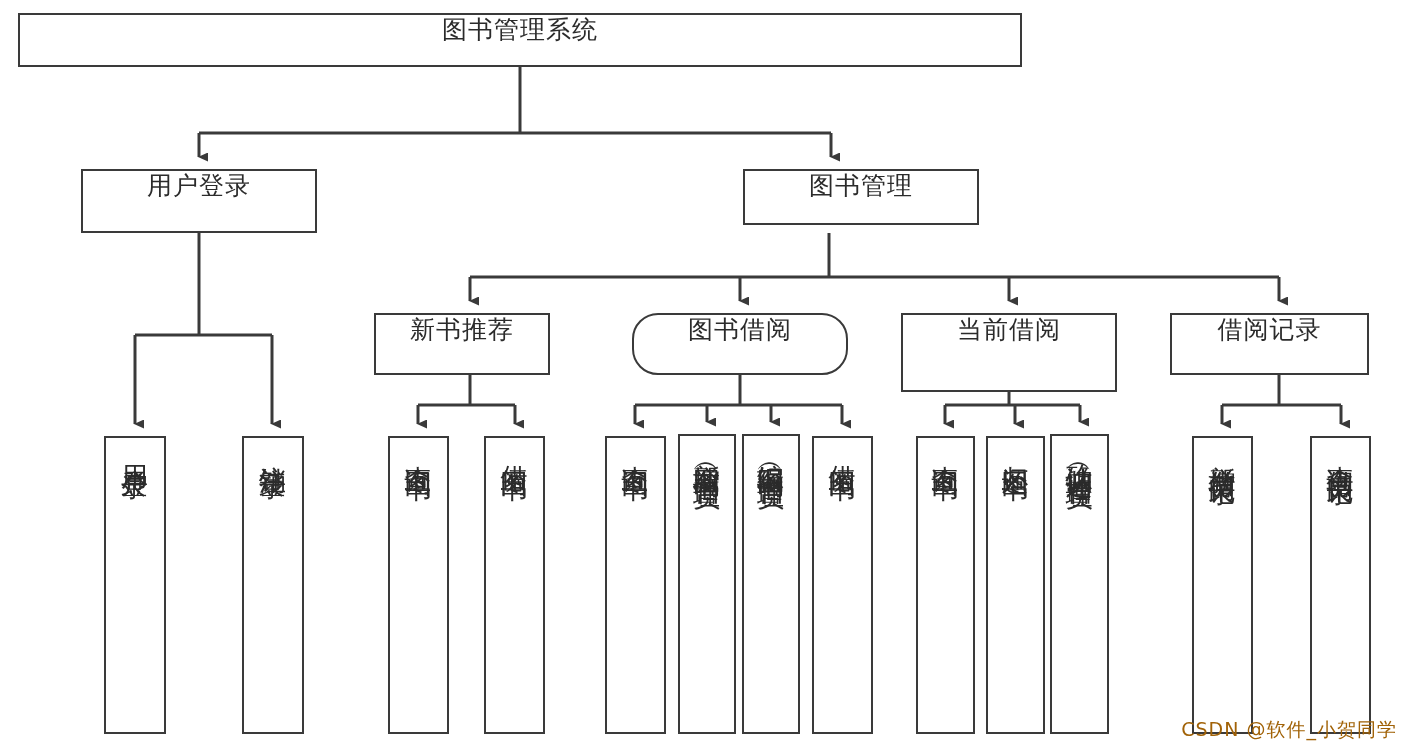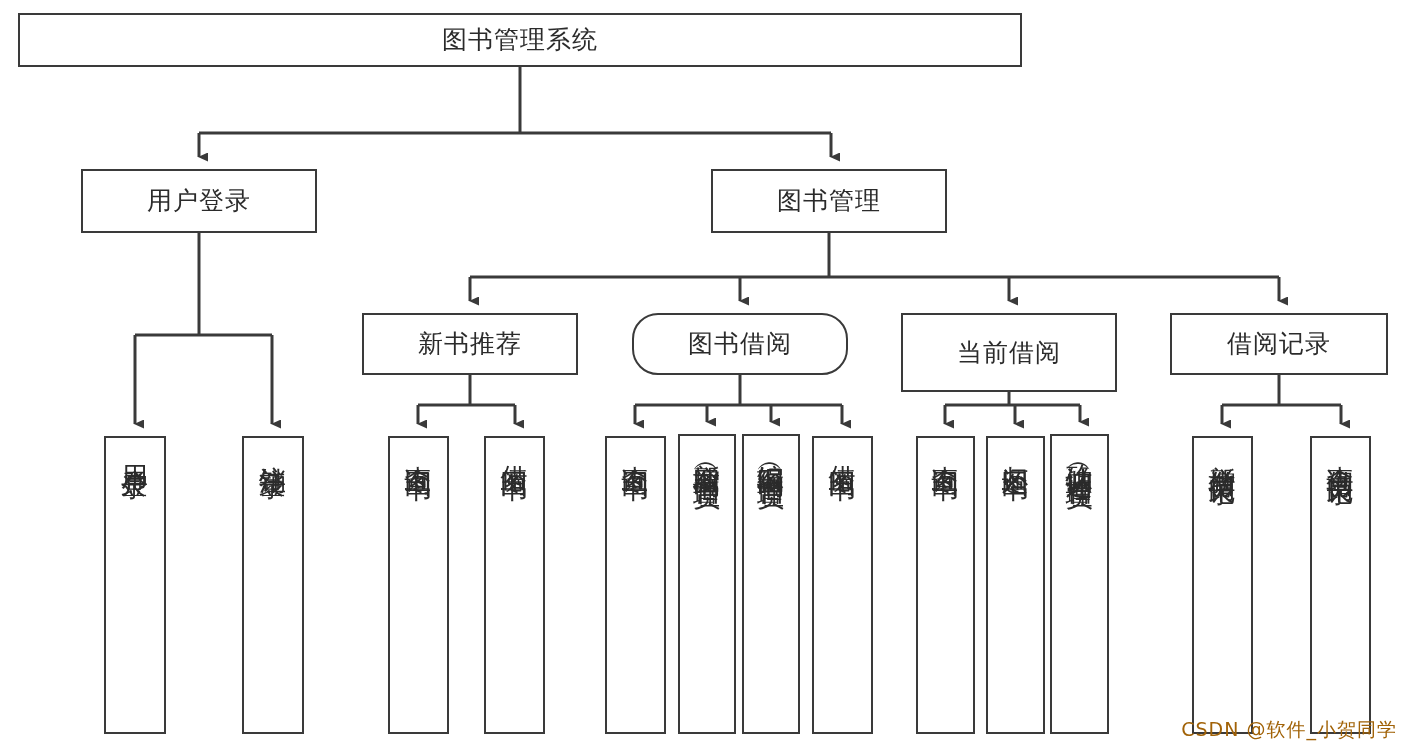--- a/index.html
+++ b/index.html
@@ -5,21 +5,20 @@
   html,body{margin:0;padding:0;background:#fff;}
   body{font-family:"DejaVu Sans","Liberation Sans",sans-serif;}
   #stage{position:relative;width:1405px;height:747px;background:#ffffff;overflow:hidden;}
   svg.lines{position:absolute;left:0;top:0;width:1405px;height:747px;}
   .node{
     position:absolute;
     box-sizing:border-box;
     border:2px solid #3a3a3a;
     background:#ffffff;
     display:flex;
-    align-items:center;
     justify-content:center;
     color:#2b2b2b;
   }
   .node .lbl{
     display:block;
     text-align:center;
     line-height:1.18;
     color:#2b2b2b;
   }
   .h-node .lbl{font-size:25px;letter-spacing:1px;}
@@ -98,34 +97,34 @@
     </g>
   </svg>
 
   <div class="node h-node" style="left:18px;top:13px;width:1004px;height:54px;">
     <span class="lbl">图书管理系统</span>
   </div>
 
   <div class="node h-node" style="left:81px;top:169px;width:236px;height:64px;">
     <span class="lbl">用户登录</span>
   </div>
-  <div class="node h-node" style="left:711px;top:169px;width:236px;height:64px;">
+  <div class="node h-node" style="left:743px;top:169px;width:236px;height:56px;">
     <span class="lbl">图书管理</span>
   </div>
 
-  <div class="node h-node" style="left:362px;top:313px;width:216px;height:62px;">
+  <div class="node h-node" style="left:374px;top:313px;width:176px;height:62px;">
     <span class="lbl">新书推荐</span>
   </div>
   <div class="node h-node" style="left:632px;top:313px;width:216px;height:62px;border-radius:26px;">
     <span class="lbl">图书借阅</span>
   </div>
   <div class="node h-node" style="left:901px;top:313px;width:216px;height:79px;">
     <span class="lbl">当前借阅</span>
   </div>
-  <div class="node h-node" style="left:1170px;top:313px;width:218px;height:62px;">
+  <div class="node h-node" style="left:1170px;top:313px;width:199px;height:62px;">
     <span class="lbl">借阅记录</span>
   </div>
 
   <div class="node v-node" style="left:104px;top:436px;width:62px;height:298px;">
     <span class="lbl">用户登录</span>
   </div>
   <div class="node v-node" style="left:242px;top:436px;width:62px;height:298px;">
     <span class="lbl">注销登录</span>
   </div>
 

